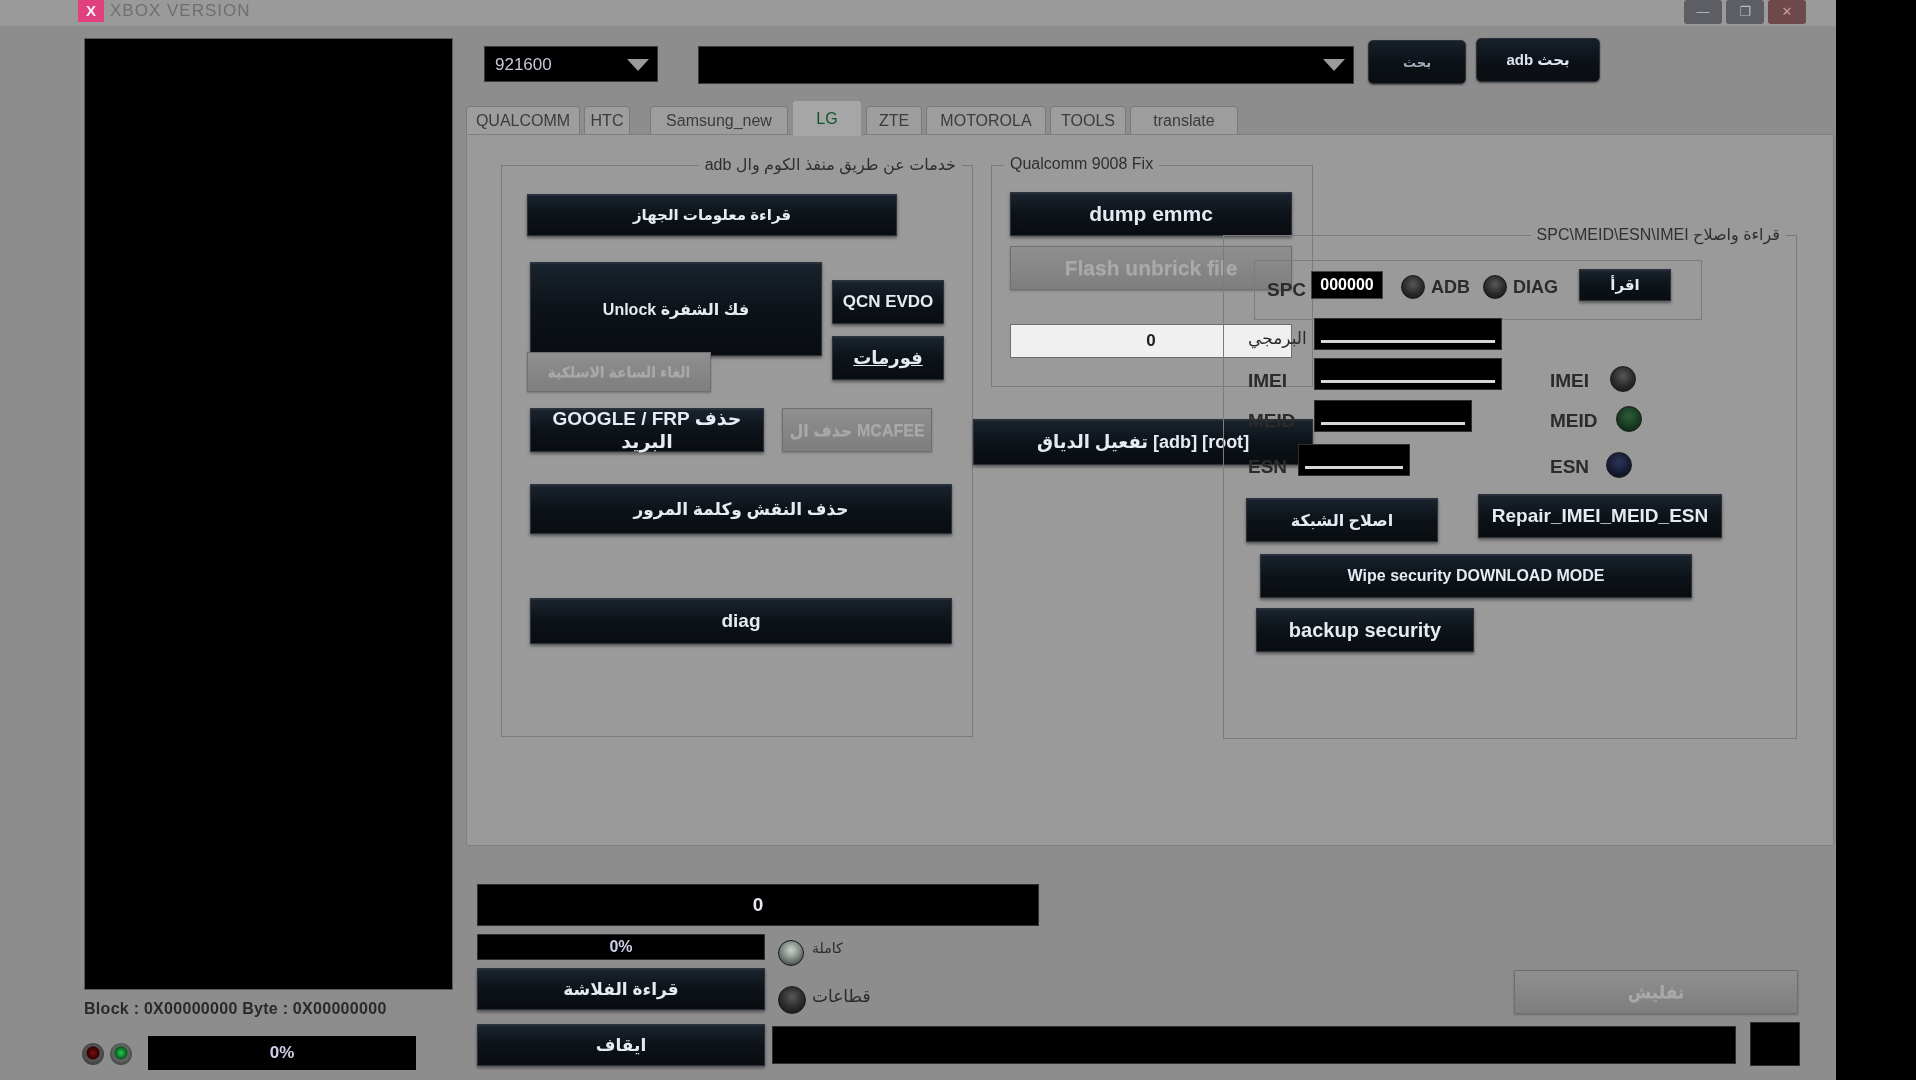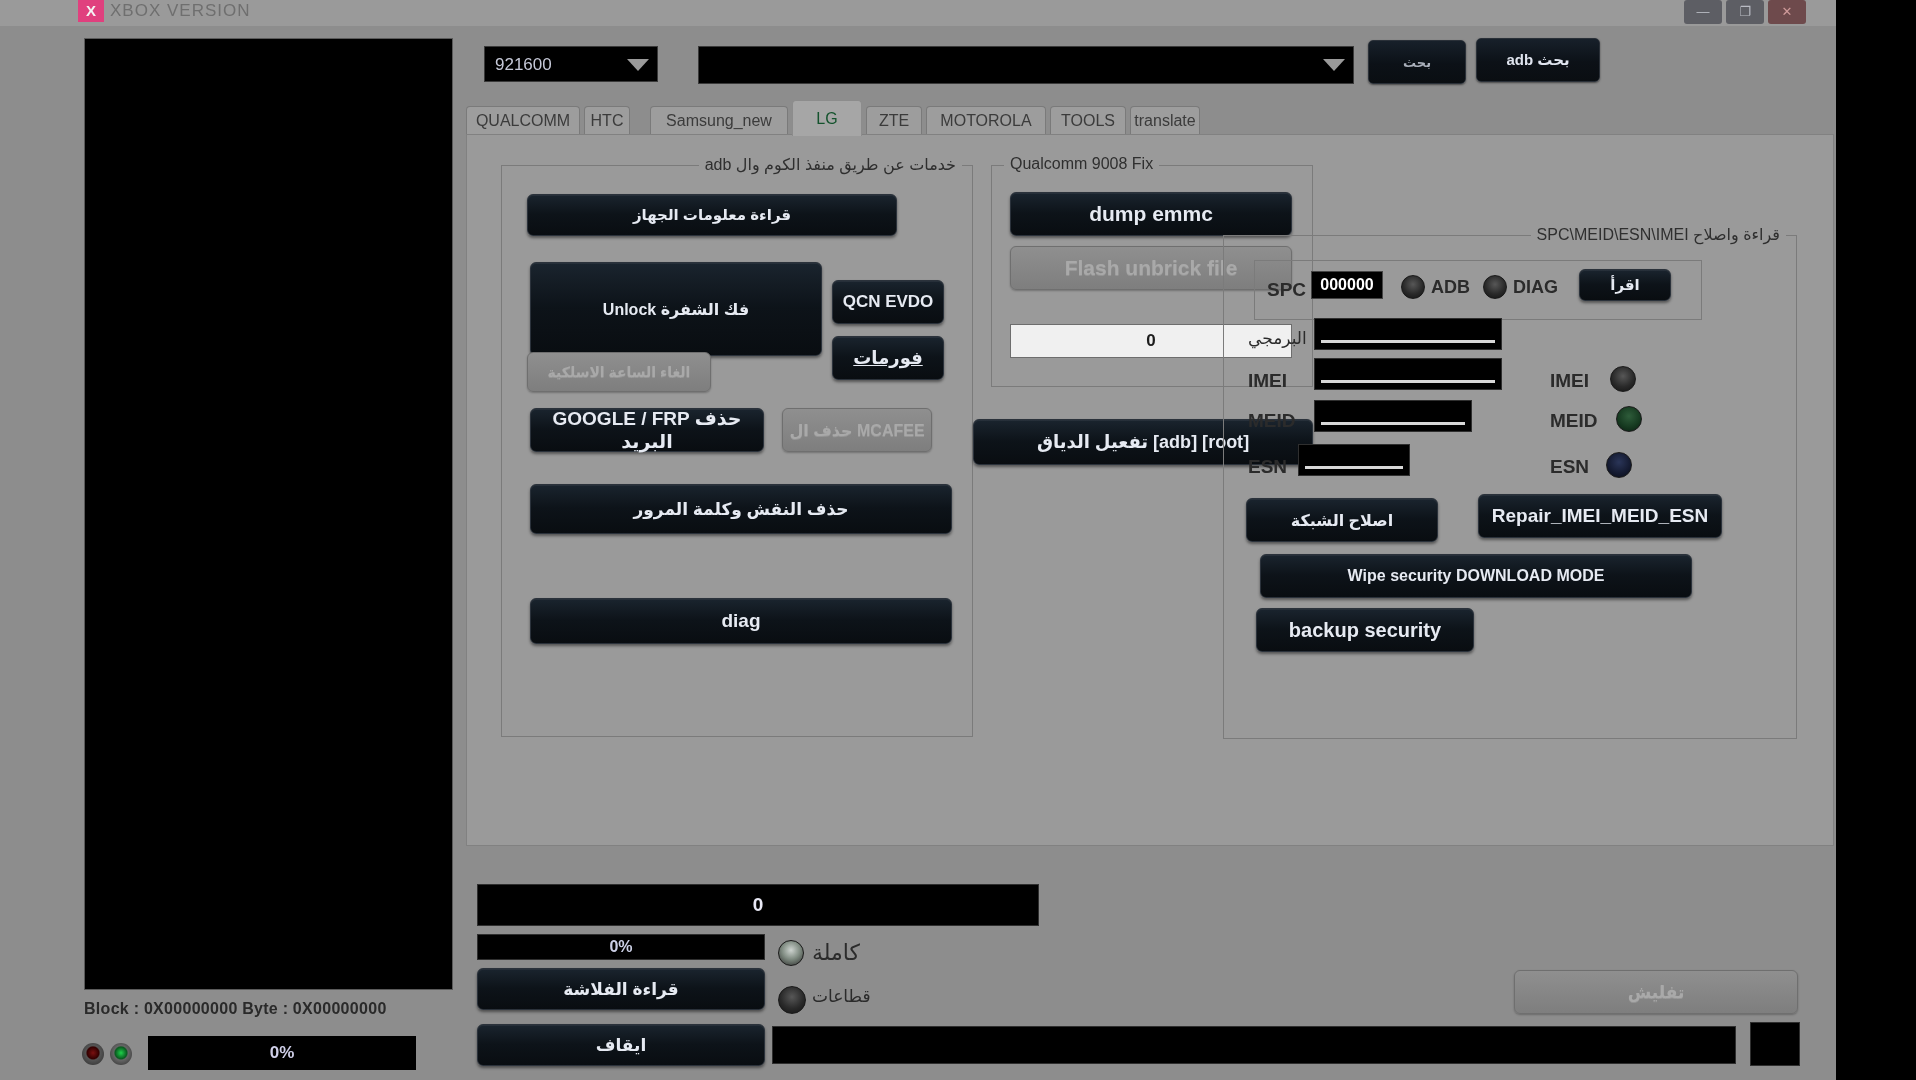--- a/index.html
+++ b/index.html
@@ -96,21 +96,21 @@
   }
   
   .gb{position:absolute;border:1px solid #7b7b7b;}
   .gb-title{
     position:absolute;top:-11px;background:#9a9a9a;
     padding:0 6px;color:#2f2f2f;font-size:16px;white-space:nowrap;
   }
   .gb-title.rtl{direction:rtl;}
   
   .btn{
-    position:absolute;border-radius:6px;
+    position:absolute;border-radius:0;
     background:linear-gradient(180deg,#1a242e 0%,#0d1319 48%,#090d11 100%);
     border:1px solid #2b323b;
     color:#e6eaf2;font-weight:bold;
     display:flex;align-items:center;justify-content:center;
     box-shadow:0 2px 3px rgba(0,0,0,.45), inset 0 1px 0 rgba(255,255,255,.06);
     text-align:center;
   }
   .btn.rtl{direction:rtl;}
   .btn.disabled{
     background:linear-gradient(180deg,#8f8f8f 0%,#7e7e7e 100%);
@@ -195,21 +195,21 @@
   <div class="tb-btn" id="btn-search-adb" style="direction:rtl">بحث adb</div>
 
   <div class="tabs">
     <div class="tab" style="left:0px;width:114px">QUALCOMM</div>
     <div class="tab" style="left:118px;width:46px">HTC</div>
     <div class="tab" style="left:184px;width:138px">Samsung_new</div>
     <div class="tab active" style="left:326px;width:70px">LG</div>
     <div class="tab" style="left:400px;width:56px">ZTE</div>
     <div class="tab" style="left:460px;width:120px">MOTOROLA</div>
     <div class="tab" style="left:584px;width:76px">TOOLS</div>
-    <div class="tab" style="left:664px;width:70px">translate</div>
+    <div class="tab" style="left:664px;width:108px">translate</div>
   </div>
 
   <div class="tabpane">
 
     <div class="gb" style="left:34px;top:30px;width:470px;height:570px">
       <div class="gb-title rtl" style="right:10px">خدمات عن طريق منفذ الكوم وال adb</div>
 
       <div class="btn rtl" style="left:25px;top:28px;width:368px;height:40px;font-size:15px">قراءة معلومات الجهاز</div>
 
       <div class="btn" style="left:28px;top:96px;width:290px;height:92px;font-size:16px">Unlock فك الشفرة</div>
@@ -292,21 +292,21 @@
       <div class="btn" style="left:32px;top:372px;width:216px;height:42px;font-size:20px">backup security</div>
     </div>
 
   </div>
 
   <div class="bigfield" style="left:477px;top:884px;width:560px;height:40px">0</div>
 
   <div class="progress" style="left:477px;top:934px;width:286px;height:24px">0%</div>
 
   <div class="radio l" style="left:778px;top:940px;width:24px;height:24px"></div>
-  <div class="lbl rtl" style="left:812px;top:940px;font-size:22px">كاملة</div>
+  <div class="lbl rtl" style="left:812px;top:940px;font-size:14px">كاملة</div>
 
   <div class="radio" style="left:778px;top:986px;width:26px;height:26px"></div>
   <div class="lbl rtl" style="left:812px;top:986px;font-size:17px">قطاعات</div>
 
   <div class="btn rtl" style="left:477px;top:968px;width:286px;height:40px;font-size:17px">قراءة الفلاشة</div>
 
   <div class="btn rtl" style="left:477px;top:1024px;width:286px;height:40px;font-size:17px">ايقاف</div>
 
   <div class="btn disabled rtl" style="left:1514px;top:970px;width:282px;height:42px;font-size:17px">تفليش</div>
 

